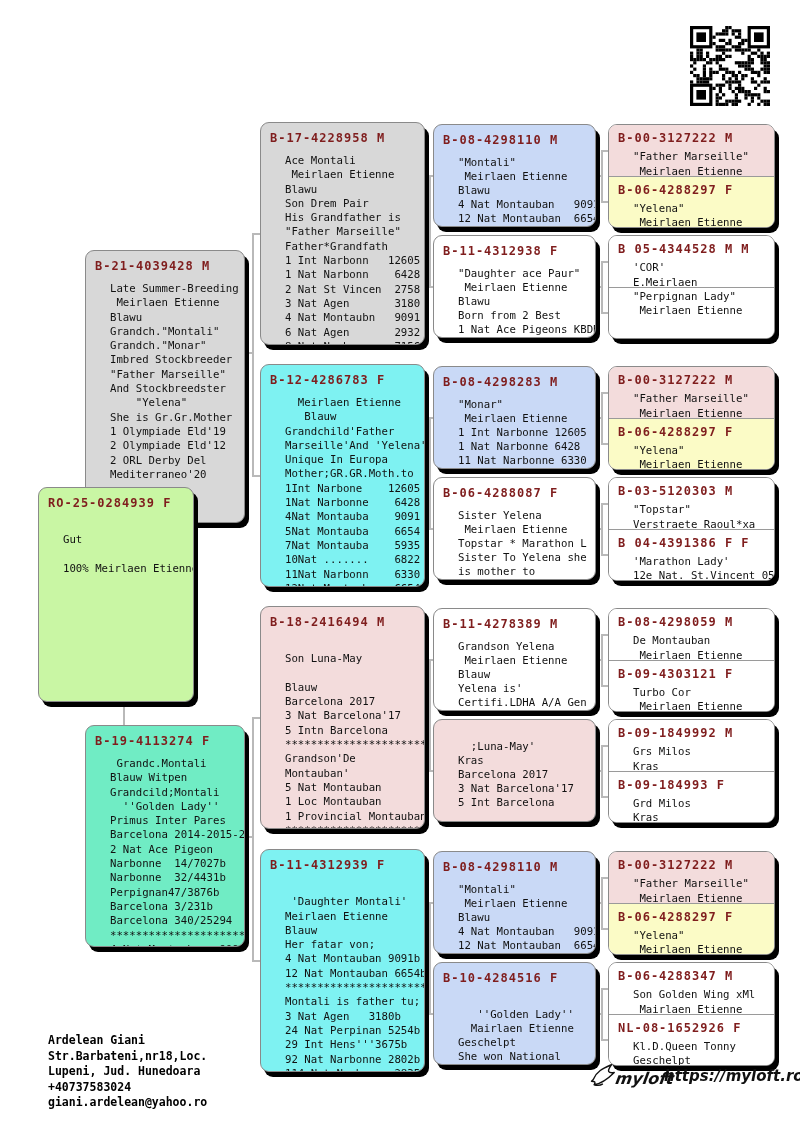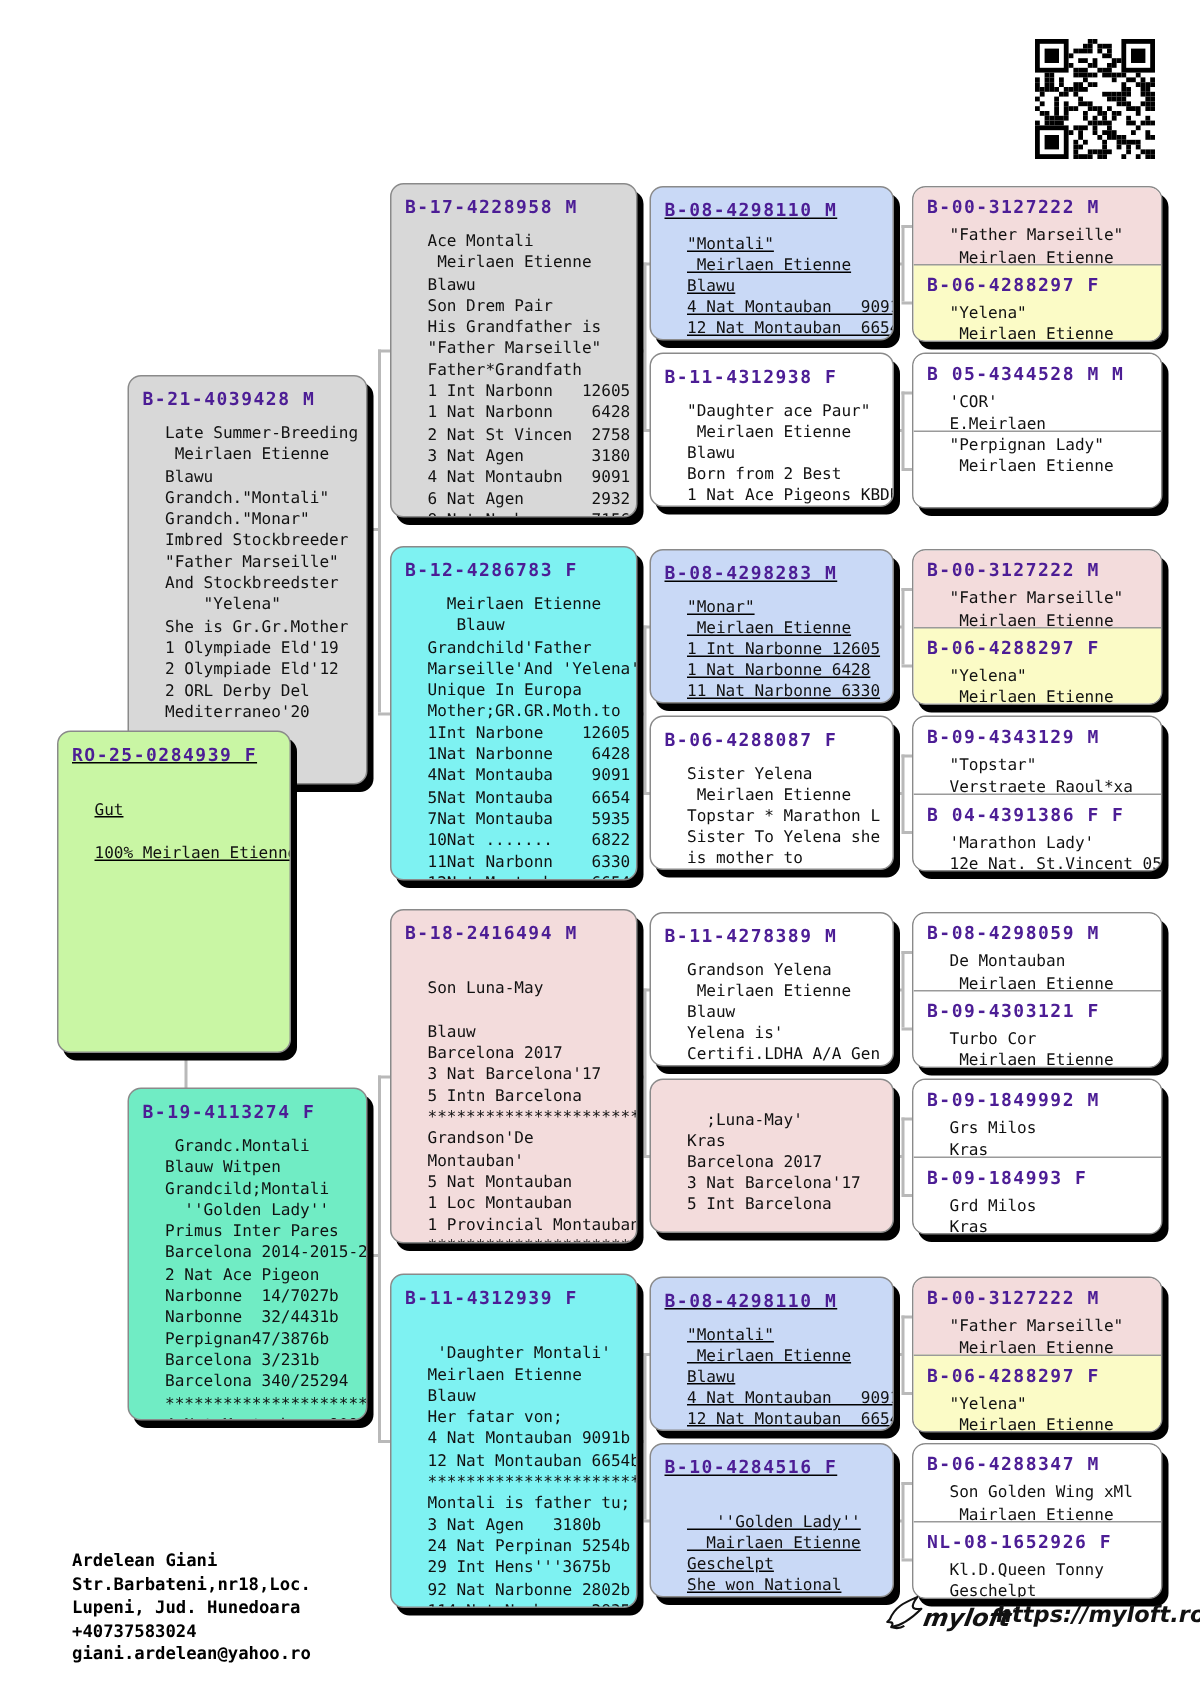--- a/index.html
+++ b/index.html
@@ -3,33 +3,33 @@
 <meta charset="utf-8">
 <style>
   html,body{margin:0;padding:0;background:#fff;}
   .page{position:relative;width:800px;height:1130px;background:#fff;overflow:hidden;
         font-family:"DejaVu Sans Mono",monospace;}
   .title{position:absolute;left:40px;top:20px;width:760px;text-align:center;
          font:700 16px/20px "DejaVu Sans Mono",monospace;letter-spacing:2.5px;color:#000;}
   .qr{position:absolute;left:690px;top:26px;width:80px;height:80px;}
   .card{position:absolute;border:1.5px solid #8a8a8a;border-radius:9px;
         box-shadow:4px 5px 0 0 #000;overflow:hidden;background:#fff;box-sizing:border-box;}
-  .ring{font:700 12px/15px "DejaVu Sans Mono",monospace;color:#4c1d95;
+  .ring{font:700 12px/15px "DejaVu Sans Mono",monospace;color:#7f1d1d;
         letter-spacing:1px;padding:8px 6px 2px 9px;white-space:pre;}
   .body{font:400 10.7px/14px "DejaVu Sans Mono",monospace;color:#111;
         white-space:pre;padding:6px 2px 0 24px;}
   .tall .body{line-height:14.3px;}
   .pair{padding:0;}
   .half{height:50.5px;overflow:hidden;}
   .half + .half{border-top:1.5px solid #9a9a9a;}
   .half .ring{padding-top:6px;}
   .half .body{padding-top:2px;line-height:14.5px;}
-  .gray{background:#d8d8d8;} .green{background:#c9f6a4;text-decoration:underline;}
+  .gray{background:#d8d8d8;} .green{background:#c9f6a4;}
   .mint{background:#70ecc4;} .cyan{background:#7ef2f2;}
-  .blue{background:#c9d9f6;text-decoration:underline;} .pink{background:#f3dcdc;}
+  .blue{background:#c9d9f6;} .pink{background:#f3dcdc;}
   .yellow{background:#fbfbc6;} .white{background:#ffffff;}
   .conn{position:absolute;background:#b9b9b9;}
   .owner{position:absolute;left:48px;top:1033px;font:700 11.5px/15.5px "DejaVu Sans Mono",monospace;
          color:#000;white-space:pre;}
   .brand{position:absolute;left:616px;top:1066px;font:italic 600 16px/20px "DejaVu Sans",sans-serif;
          color:#111;transform:skewX(-10deg);}
   .brand sup{font-size:8px;}
   .url{position:absolute;left:664px;top:1066px;font:italic 700 15px/20px "DejaVu Sans",sans-serif;color:#111;}
   .bird{position:absolute;left:588px;top:1062px;width:28px;height:28px;}
 </style>
@@ -548,21 +548,21 @@
  Meirlaen Etienne</div>
     </div>
     <div class="half yellow">
       <div class="ring">B-06-4288297 F</div>
       <div class="body">"Yelena"
  Meirlaen Etienne</div>
     </div>
   </div>
   <div class="card pair" style="left:608px;top:477px;width:167px;height:104px">
     <div class="half white">
-      <div class="ring">B-09-4343129 M</div>
+      <div class="ring">B-03-5120303 M</div>
       <div class="body">"Topstar"
 Verstraete Raoul*xa</div>
     </div>
     <div class="half white">
       <div class="ring">B 04-4391386 F F</div>
       <div class="body">'Marathon Lady'
 12e Nat. St.Vincent 05</div>
     </div>
   </div>
   <div class="card pair" style="left:608px;top:608px;width:167px;height:104px">

